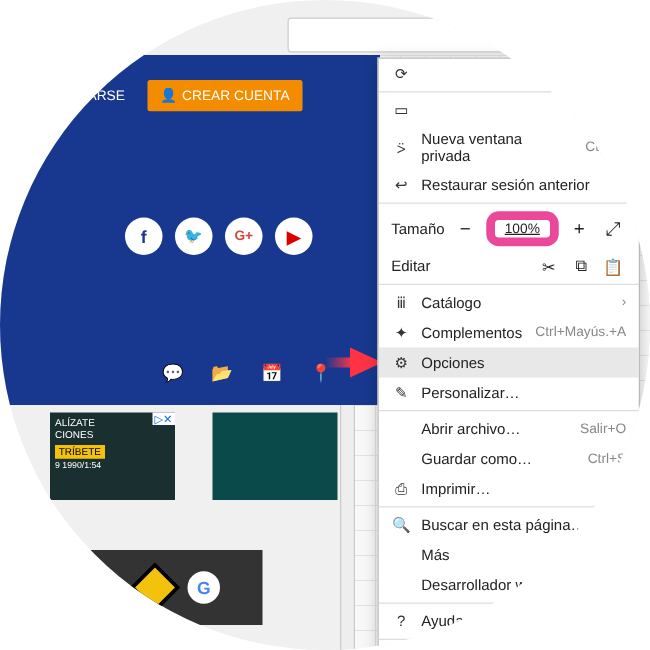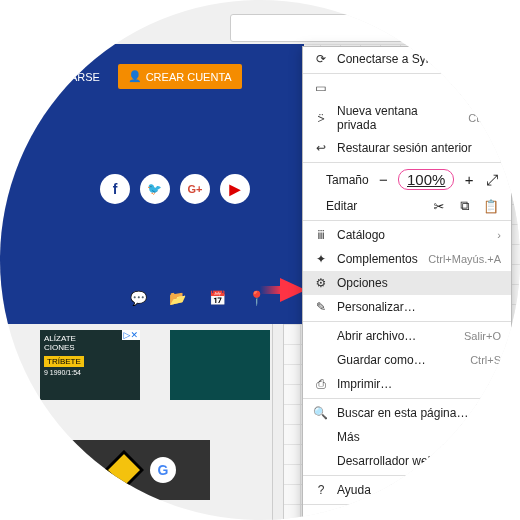--- a/index.html
+++ b/index.html
@@ -35,24 +35,24 @@
   .arrow::before { content:''; position:absolute; left:-46px; top:-4px; width:22px; height:8px; background: linear-gradient(to right, rgba(255,51,68,0), #ff3344); }
 
   
   .menu { position: absolute; top: 46px; right: 8px; width: 210px; background: #fff; border: 1px solid #bbb; box-shadow: 0 3px 12px rgba(0,0,0,0.25); font-size: 12px; color: #222; }
   .mrow { display: flex; align-items: center; padding: 4px 10px; gap: 8px; min-height: 24px; cursor: default; }
   .mrow.hl { background: #e8e8e8; }
   .mrow .ic { width: 16px; text-align: center; color: #333; font-size: 12px; }
   .mrow .lbl { flex: 1; }
   .mrow .sc { color: #888; font-size: 11px; }
   .sep { height: 1px; background: #ddd; margin: 2px 0; }
-  .zoomrow, .editrow { display:flex; align-items:center; padding: 4px 10px; gap:6px;margin-left:13px; }
+  .zoomrow, .editrow { display:flex; align-items:center; padding: 4px 10px; gap:6px; }
   .zoomrow .lbl, .editrow .lbl { flex:1; }
   .zbtn { width: 22px; text-align:center; font-size:15px; cursor:pointer; }
-  .zval { border:1px solid #ec4899; border-radius: 10px; padding: 1px 8px; font-size:15px;text-decoration:underline; }
+  .zval { border:7px solid #ec4899; border-radius: 10px; padding: 1px 8px; font-size:11px;text-decoration:underline; }
   .editrow .eb { width:20px; text-align:center; font-size:13px; cursor:pointer; }
 
   
   .gridbg { position:absolute; top:44px; left:280px; right:0; bottom:0; background-image: linear-gradient(#e3e3e3 1px, transparent 1px), linear-gradient(90deg, #e3e3e3 1px, transparent 1px); background-size: 20px 20px; background-color:#f8f8f8; }
   .scrollbar { position:absolute; top:44px; left:272px; width:12px; bottom:0; background:#eee; border-left:1px solid #ccc;border-right:1px solid #ccc; }
 </style>
 </head>
 <body>
 
 <div class="circle-clip">
@@ -109,21 +109,20 @@
       <div class="g-badge">
           <span>G</span>
         </div>
     </div>
 
     <div class="arrow"></div>
 
     <div class="menu">
       <div class="mrow">
         <span class="ic">⟳</span>
-        <span class="lbl">Conectarse a Sync</span>
       </div>
       <div class="sep"></div>
       <div class="mrow">
         <span class="ic">▭</span>
       </div>
       <div class="mrow">
         <span class="ic">⍩</span>
         <span class="lbl">Nueva ventana privada</span>
         <span class="sc">Ctrl+M</span>
       </div>

